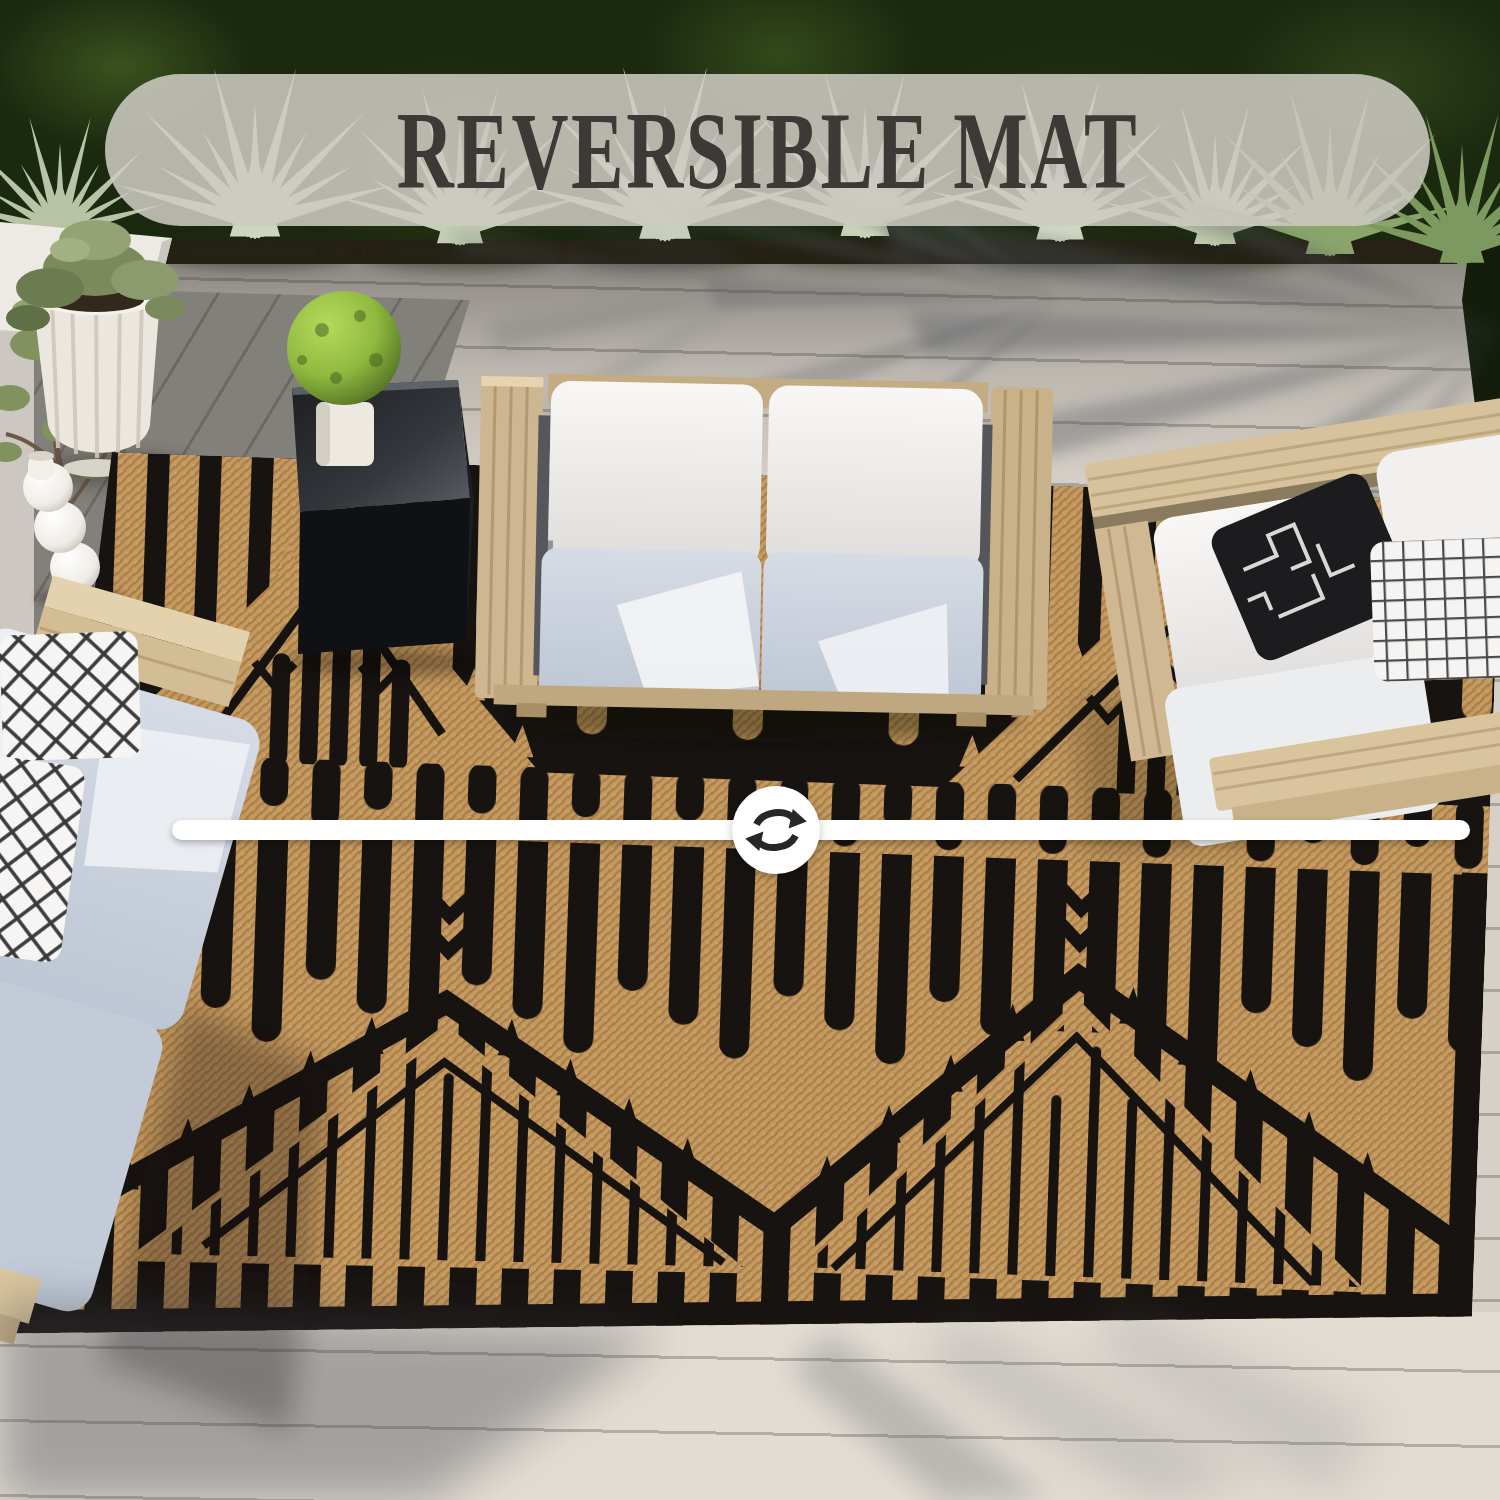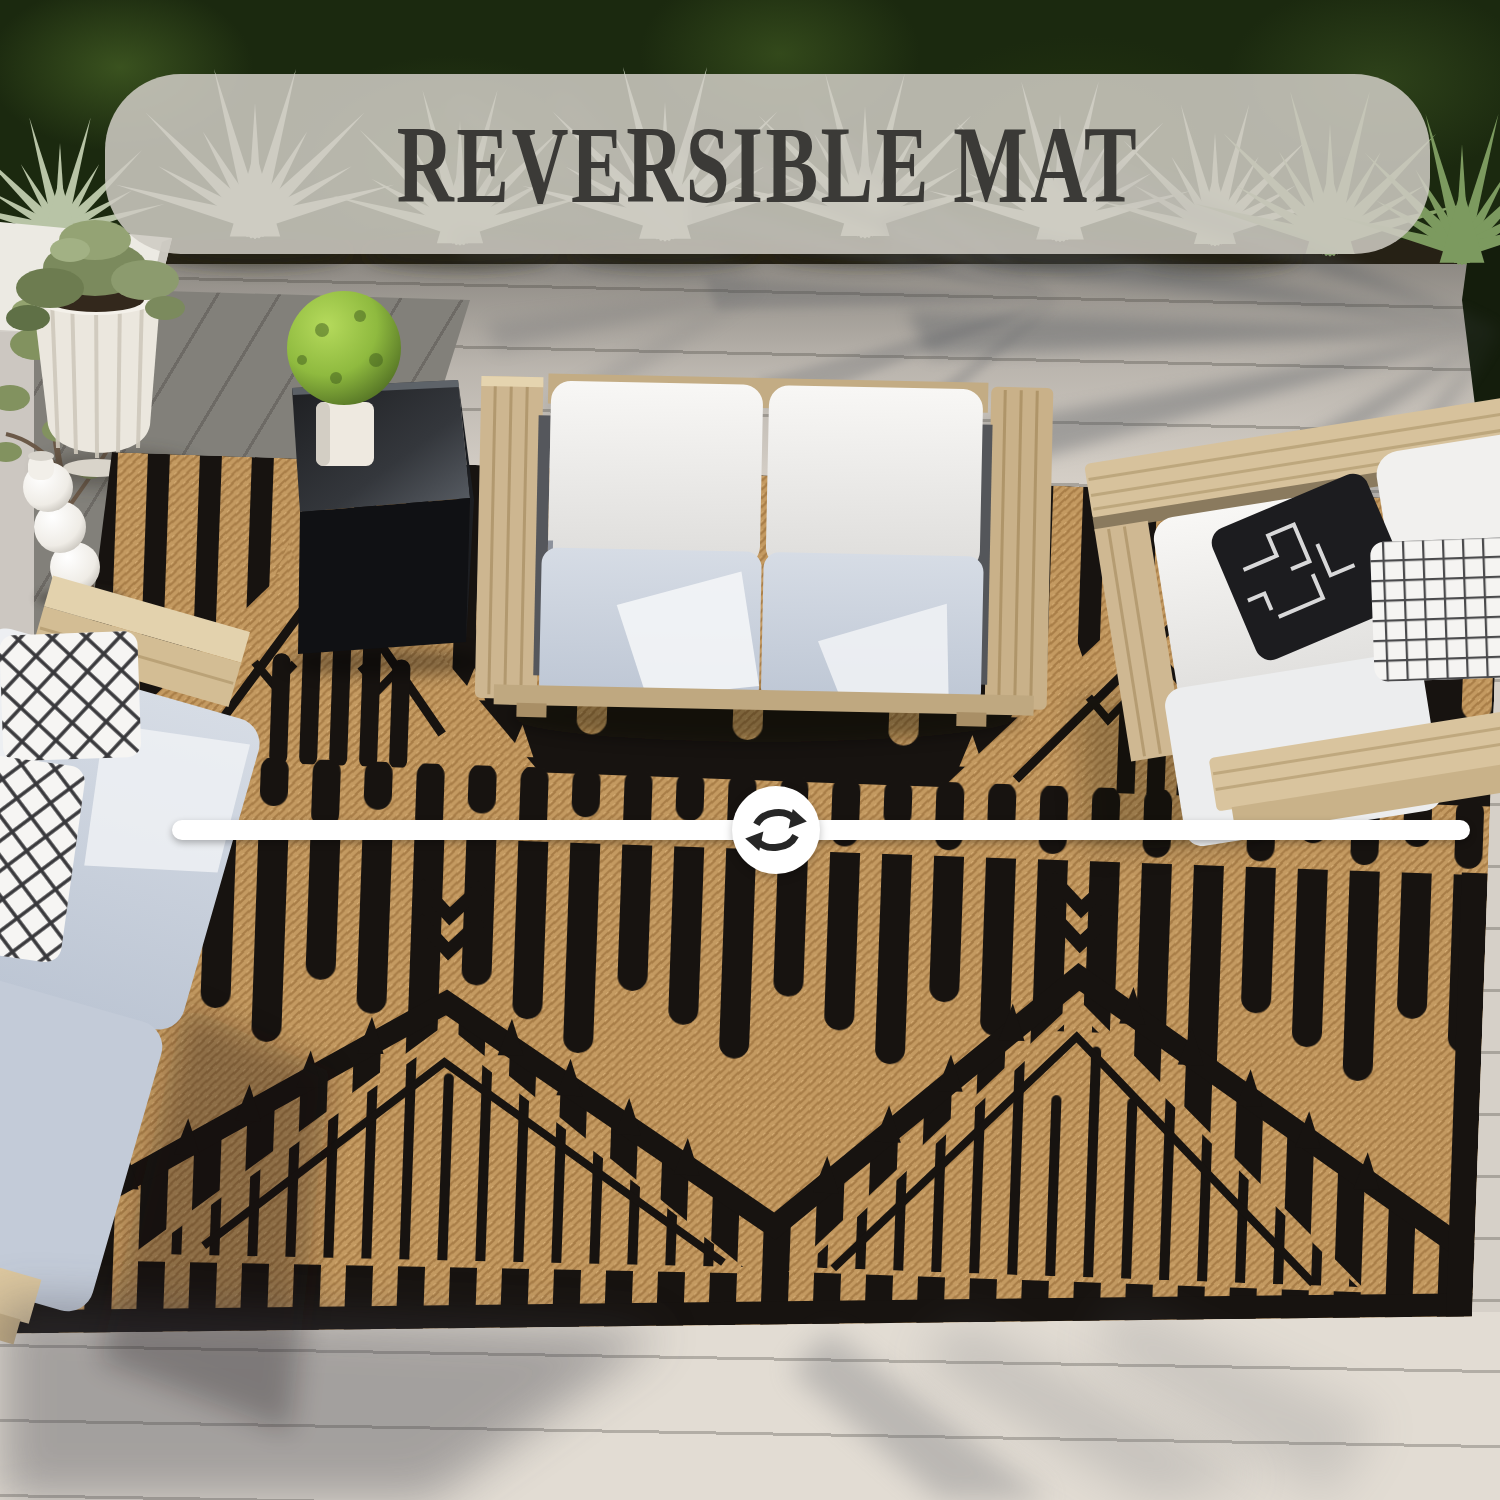--- a/index.html
+++ b/index.html
@@ -26,21 +26,21 @@
   .deck-bright-bottom{position:absolute;left:0;top:248px;width:1500px;height:1252px;
     clip-path:polygon(0px 1082px,1472px 1064px,1500px 1064px,1500px 1252px,0px 1252px);
     background:repeating-linear-gradient(181deg,#e2dcd3 0 72px,#b2ada5 72px 75px);}
   svg.layer{position:absolute;left:0;top:0;width:1500px;height:1500px;}
   
   .divider-bar{position:absolute;left:172px;top:820px;width:1298px;height:20px;
     border-radius:10px;background:#ffffff;box-shadow:0 3px 7px rgba(0,0,0,.28);}
   .divider-circle{position:absolute;left:732px;top:786px;width:88px;height:88px;
     border-radius:50%;background:#ffffff;box-shadow:0 3px 8px rgba(0,0,0,.25);
     display:flex;align-items:center;justify-content:center;}
-  .banner{position:absolute;left:105px;top:74px;width:1325px;height:180px;
+  .banner{position:absolute;left:105px;top:74px;width:1325px;height:152px;
     border-radius:76px;background:rgba(206,202,194,.87);
     display:flex;align-items:center;justify-content:center;}
   .banner-text{font-family:"Liberation Serif","DejaVu Serif",serif;font-weight:bold;
     font-size:94px;letter-spacing:3px;color:#3b3a37;white-space:nowrap;
     transform:scale(0.84,1.18);}
 </style>
 </head>
 <body>
 
 <div class="stage">

